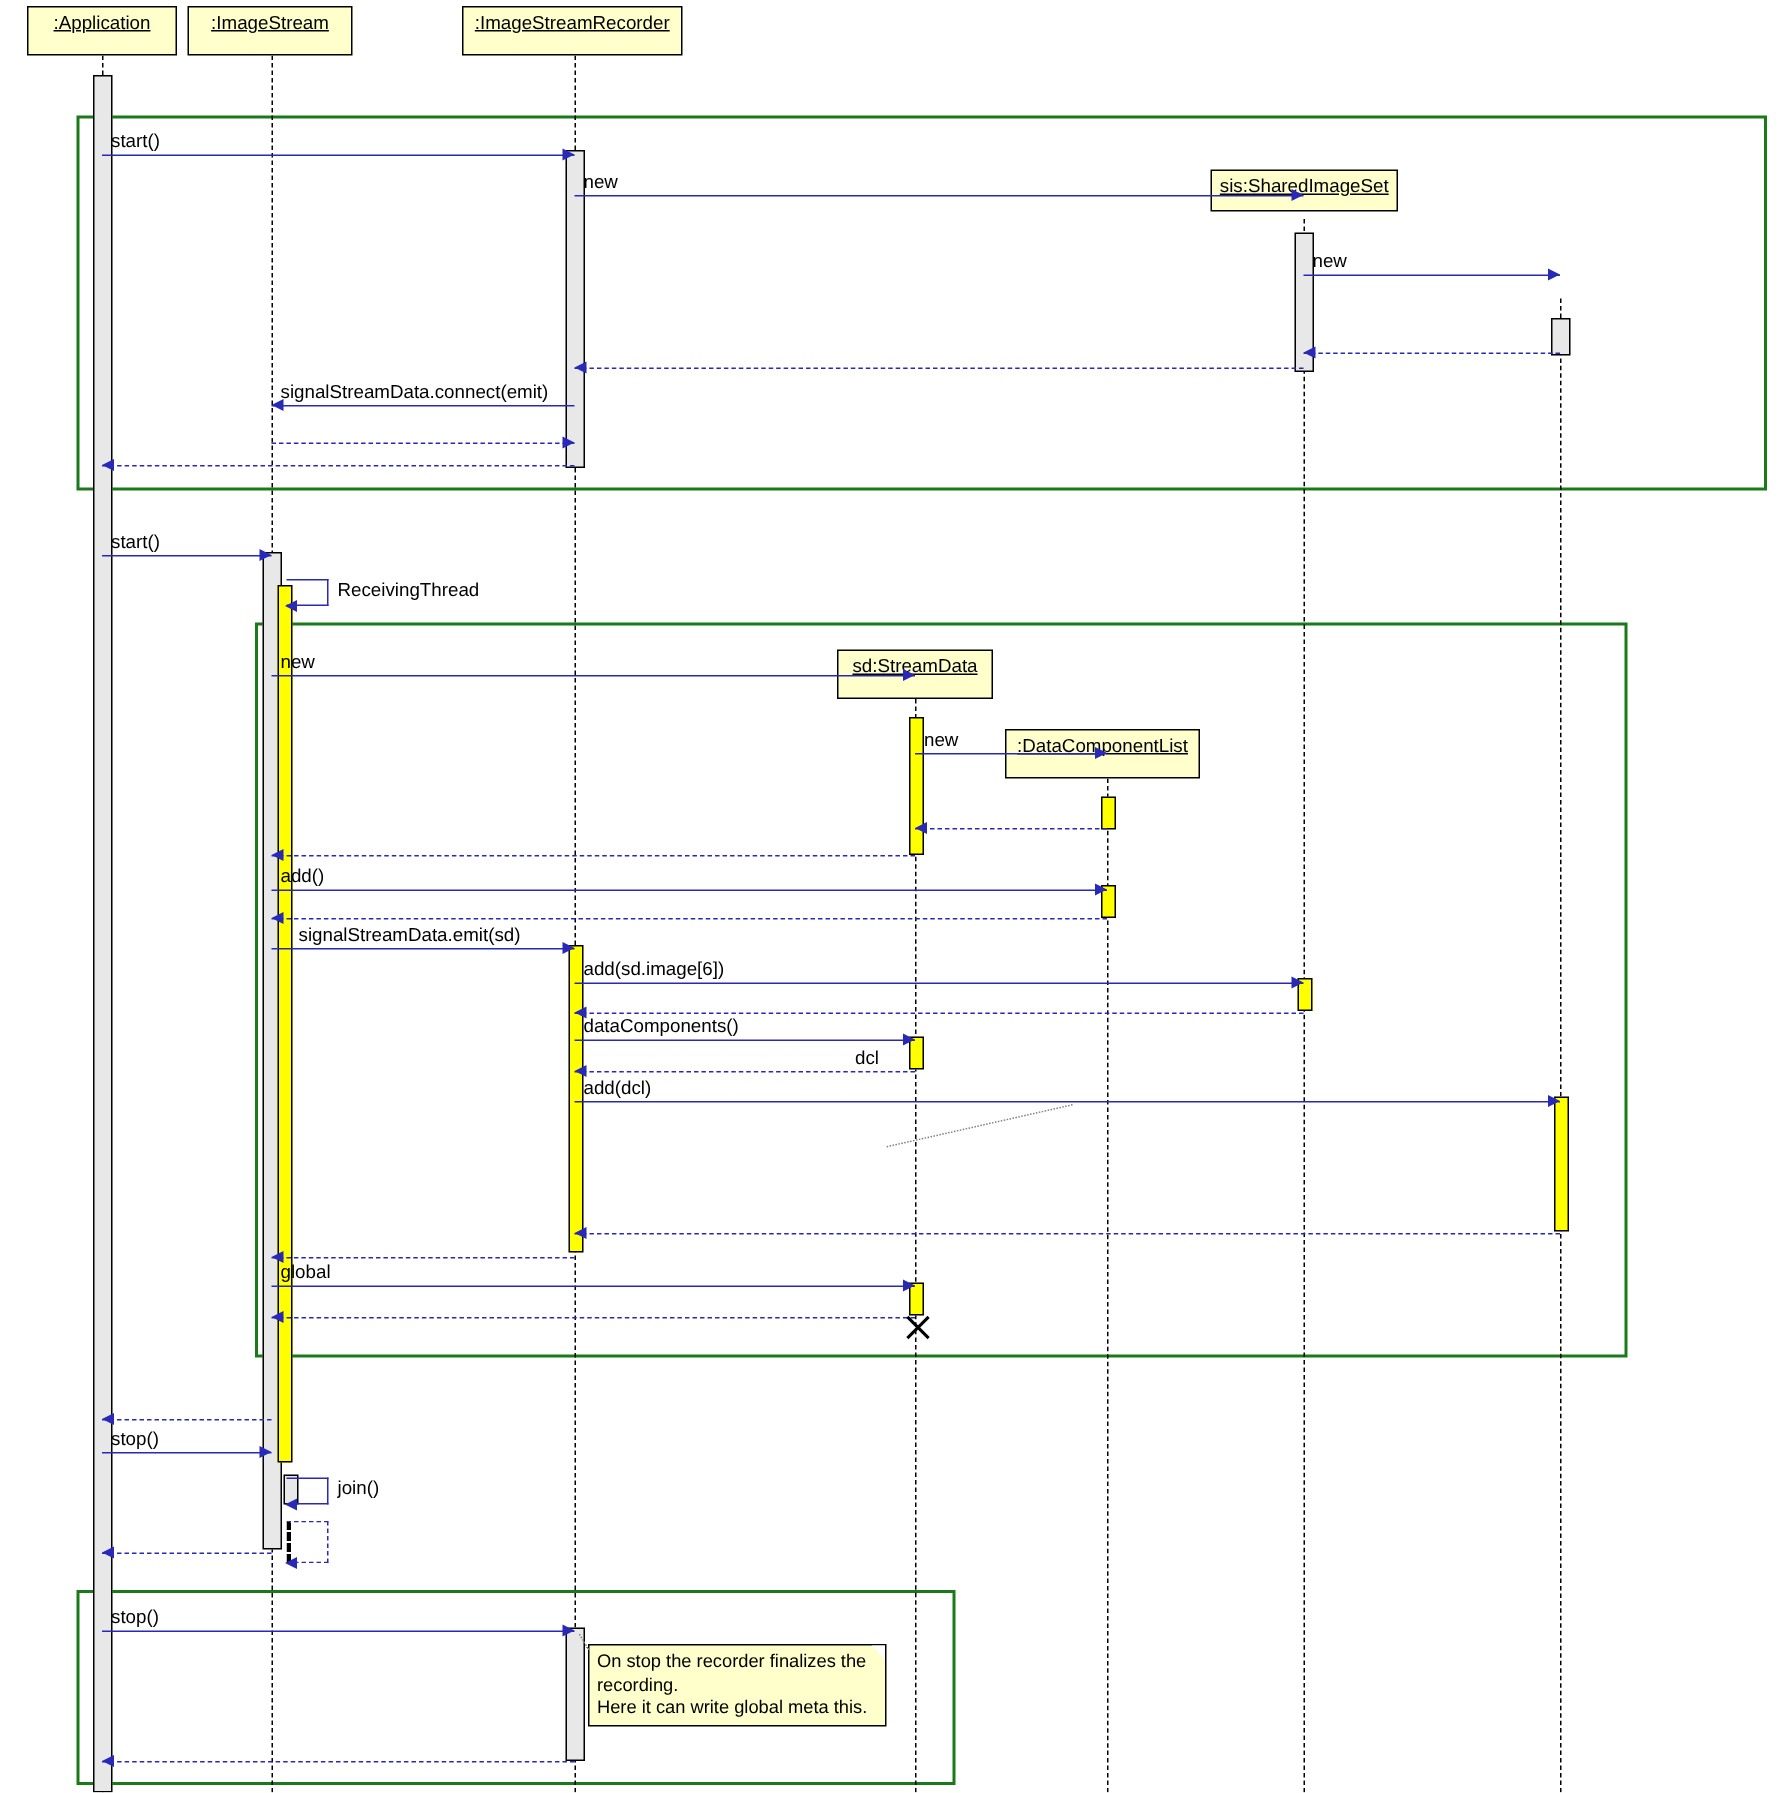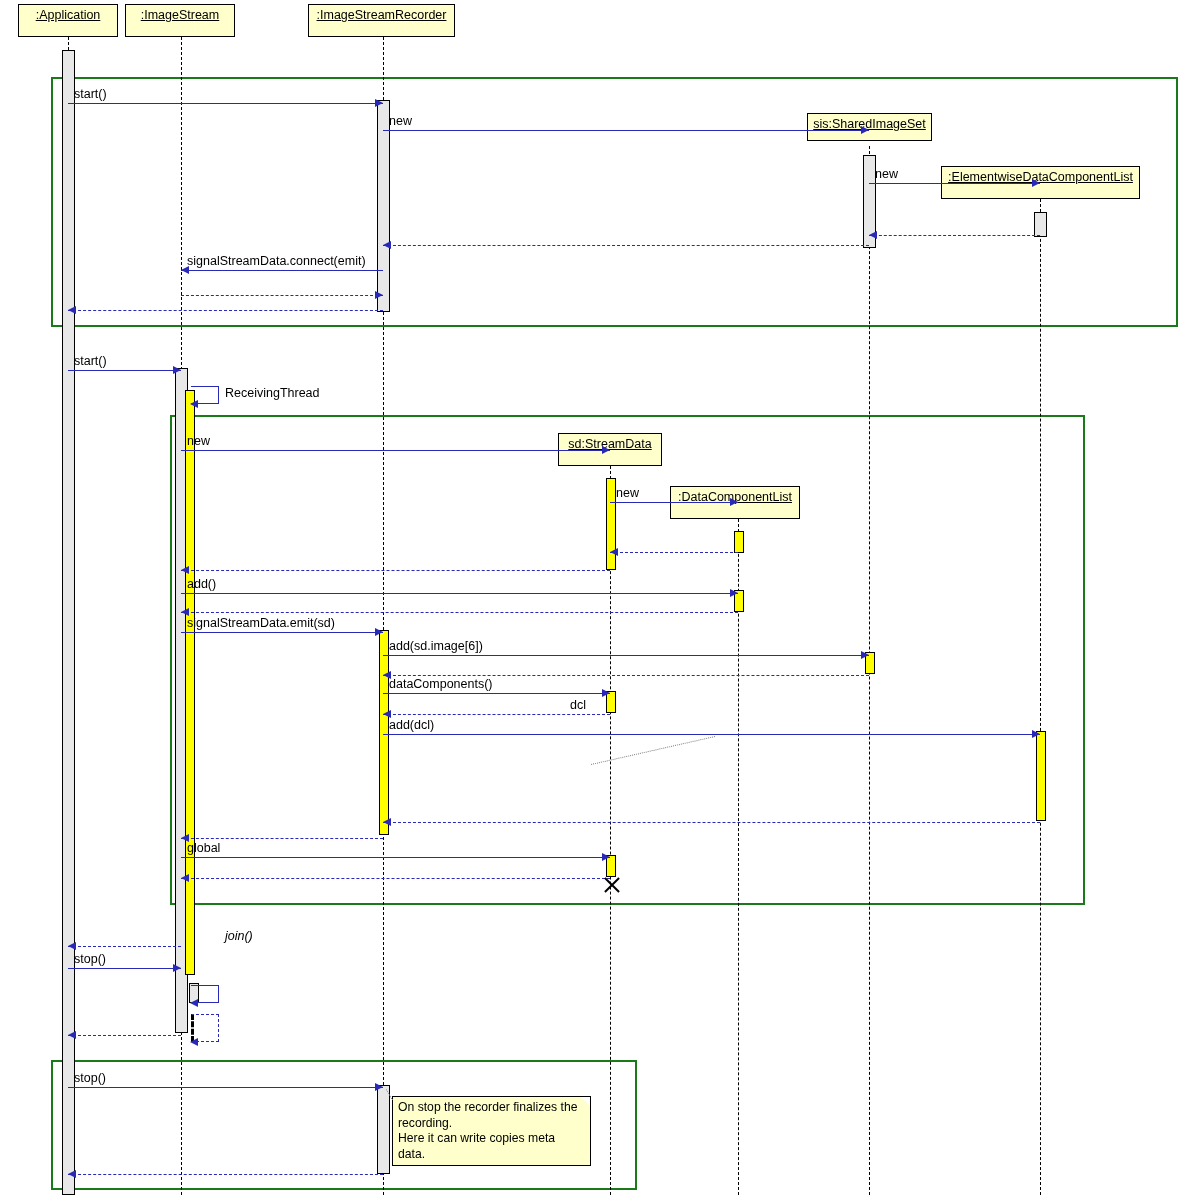--- a/index.html
+++ b/index.html
@@ -155,21 +155,20 @@
     <div class="act yellow" style="left: 1036px; top: 731px; width: 10px; height: 90px;"></div>
     <div class="act yellow" style="left: 606px; top: 855px; width: 10px; height: 22px;"></div>
     <div class="act" style="left: 189px; top: 983px; width: 10px; height: 20px;"></div>
     <div class="act" style="left: 377px; top: 1085px; width: 13px; height: 89px;"></div>
     <div class="obj-box" style="left: 18px; top: 4px; width: 100px; height: 33px;"><span class="nm">:Application</span></div>
     <div class="obj-box" style="left: 125px; top: 4px; width: 110px; height: 33px;"><span class="nm">:ImageStream</span></div>
     <div class="obj-box" style="left: 308px; top: 4px; width: 147px; height: 33px;"><span class="nm">:ImageStreamRecorder</span></div>
     <div class="obj-box" style="left: 558px; top: 433px; width: 104px; height: 33px;"><span class="nm">sd:StreamData</span></div>
     <div class="obj-box" style="left: 670px; top: 486px; width: 130px; height: 33px;"><span class="nm">:DataComponentList</span></div>
     <div class="obj-box" style="left: 807px; top: 113px; width: 125px; height: 28px;"><span class="nm">sis:SharedImageSet</span></div>
-    <div class="obj-box" style="left: 941px; top: 166px; width: 199px; height: 33px;"><span class="nm">:ElementwiseDataComponentList</span></div>
     <div class="msg" style="left: 68px; top: 103px; width: 315px;"></div>
     <div class="arrowR" style="top: 99px; left: 375px;"></div>
     <div class="msg-label" style="top: 88px; left: 74px;">start()</div>
     <div class="msg" style="left: 383px; top: 130px; width: 486px;"></div>
     <div class="arrowR" style="top: 126px; left: 861px;"></div>
     <div class="msg-label" style="top: 115px; left: 389px;">new</div>
     <div class="msg" style="left: 869px; top: 183px; width: 171px;"></div>
     <div class="arrowR" style="top: 179px; left: 1032px;"></div>
     <div class="msg-label" style="top: 168px; left: 875px;">new</div>
     <div class="msg dashed" style="left: 869px; top: 235px; width: 171px;"></div>
@@ -199,21 +198,21 @@
     <div class="arrowL" style="top: 548px; left: 610px;"></div>
     <div class="msg dashed" style="left: 181px; top: 570px; width: 429px;"></div>
     <div class="arrowL" style="top: 566px; left: 181px;"></div>
     <div class="msg" style="left: 181px; top: 593px; width: 557px;"></div>
     <div class="arrowR" style="top: 589px; left: 730px;"></div>
     <div class="msg-label" style="top: 578px; left: 187px;">add()</div>
     <div class="msg dashed" style="left: 181px; top: 612px; width: 557px;"></div>
     <div class="arrowL" style="top: 608px; left: 181px;"></div>
     <div class="msg" style="left: 181px; top: 632px; width: 202px;"></div>
     <div class="arrowR" style="top: 628px; left: 375px;"></div>
-    <div class="msg-label" style="top: 617px; left: 187px;">signalStreamData.emit(sd)</div>
+    <div class="msg-label" style="top: 617px; left: 187px; padding-left: 12px;">signalStreamData.emit(sd)</div>
     <div class="msg" style="left: 383px; top: 655px; width: 486px;"></div>
     <div class="arrowR" style="top: 651px; left: 861px;"></div>
     <div class="msg-label" style="top: 640px; left: 389px;">add(sd.image[6])</div>
     <div class="msg dashed" style="left: 383px; top: 675px; width: 486px;"></div>
     <div class="arrowL" style="top: 671px; left: 383px;"></div>
     <div class="msg" style="left: 383px; top: 693px; width: 227px;"></div>
     <div class="arrowR" style="top: 689px; left: 602px;"></div>
     <div class="msg-label" style="top: 678px; left: 389px;">dataComponents()</div>
     <div class="msg dashed" style="left: 383px; top: 714px; width: 227px;"></div>
     <div class="arrowL" style="top: 710px; left: 383px;"></div>
@@ -230,29 +229,29 @@
     <div class="msg-label" style="top: 842px; left: 187px;">global</div>
     <div class="msg dashed" style="left: 181px; top: 878px; width: 429px;"></div>
     <div class="arrowL" style="top: 874px; left: 181px;"></div>
     <div class="msg dashed" style="left: 68px; top: 946px; width: 113px;"></div>
     <div class="arrowL" style="top: 942px; left: 68px;"></div>
     <div class="msg" style="left: 68px; top: 968px; width: 113px;"></div>
     <div class="arrowR" style="top: 964px; left: 173px;"></div>
     <div class="msg-label" style="top: 953px; left: 74px;">stop()</div>
     <div class="selfmsg" style="left: 191px; top: 985px; width: 28px; height: 18px;"></div>
     <div class="arrowL" style="left: 190px; top: 999px;"></div>
-    <div class="msg-label" style="left: 225px; top: 930px; font-style: italic;">join()</div>
+    <div class="msg-label" style="left: 225px; top: 986px;">join()</div>
     <div class="selfmsg" style="left: 191px; top: 1014px; width: 28px; height: 28px; border-style: dashed;"></div>
     <div class="arrowL" style="left: 190px; top: 1038px;"></div>
     <div class="msg dashed" style="left: 68px; top: 1035px; width: 113px;"></div>
     <div class="arrowL" style="top: 1031px; left: 68px;"></div>
     <div class="msg" style="left: 68px; top: 1087px; width: 315px;"></div>
     <div class="arrowR" style="top: 1083px; left: 375px;"></div>
     <div class="msg-label" style="top: 1072px; left: 74px;">stop()</div>
     <div class="msg dashed" style="left: 68px; top: 1174px; width: 315px;"></div>
     <div class="arrowL" style="top: 1170px; left: 68px;"></div>
     <div class="note" style="left: 392px; top: 1096px; width: 199px; min-height: 52px;"><span>On stop the recorder finalizes the
 recording.
-Here it can write copies meta data.</span><div class="dogear"></div></div>
+Here it can write global meta this.</span><div class="dogear"></div></div>
     <div class="note-link" style="left: 591px; top: 764px; width: 127.122px; transform: rotate(-12.7244deg);"></div>
     <div class="note-link" style="left: 392px; top: 1100px; width: 11.6619px; transform: rotate(-120.964deg);"></div>
     <div class="destroyX" style="left: 601px; top: 875px;"></div>
   </div>
 
 </body></html>

